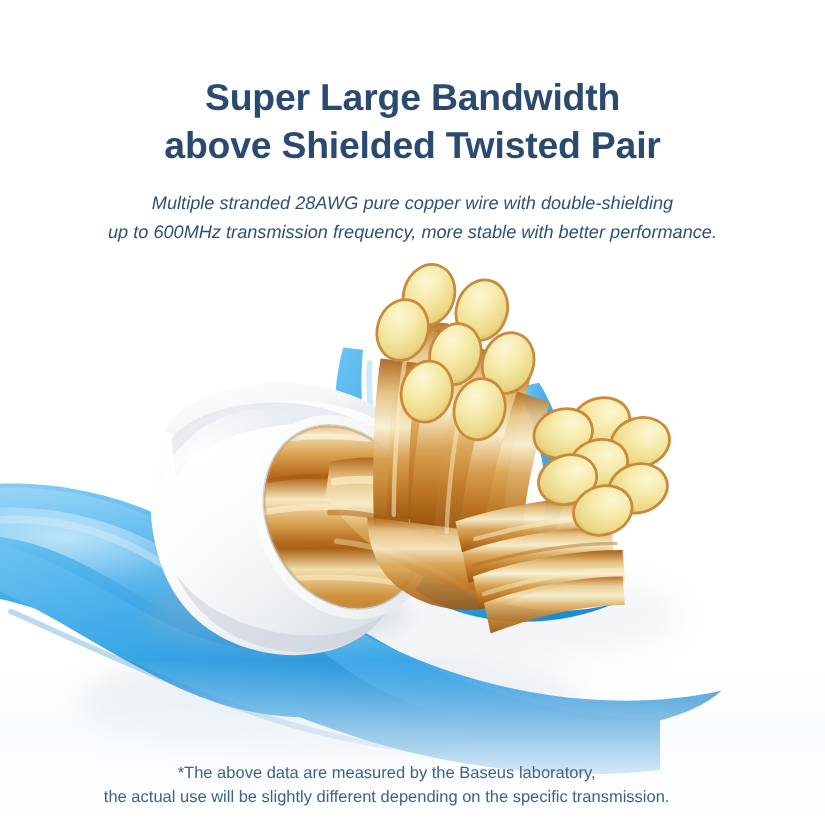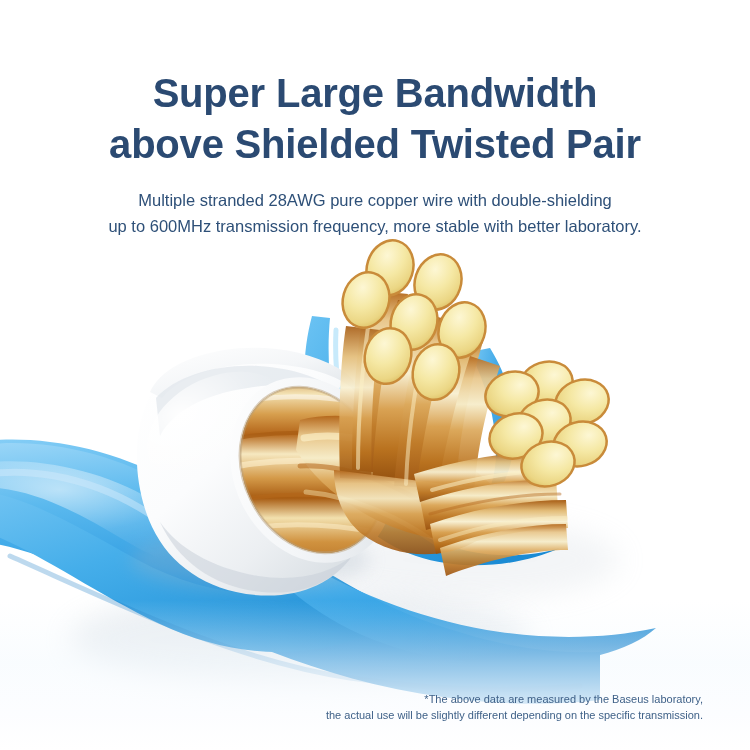--- a/index.html
+++ b/index.html
@@ -27,47 +27,47 @@
     top: 0;
     width: 750px;
     z-index: 40;
     text-align: center;
     pointer-events: none;
   }
 
   .headline {
     margin: 0;
     padding-top: 68px;
-    font-size: 40px;
+    font-size: 34px;
     font-weight: bold;
     line-height: 1.28;
     letter-spacing: -0.2px;
     color: #2b4a72;
   }
   .headline .line { display: block; }
 
   .subtitle {
     margin: 0;
     padding-top: 18px;
     font-size: 16.5px;
     font-weight: normal;
     line-height: 1.55;
     color: #2e5078;
   }
-  .subtitle .line { display: block; }
+  .subtitle .line { display: block; font-style: italic; }
 
   
   .footnote {
     position: absolute;
     left: 0;
     top: 692px;
     width: 703px;
     z-index: 40;
-    text-align: right;
-    font-size: 11px;
+    text-align: center;
+    font-size: 15px;
     line-height: 1.45;
     color: #3f6188;
     pointer-events: none;
   }
   .footnote .line { display: block; }
 
   
   .stage {
     position: absolute;
     left: 0;
@@ -381,21 +381,21 @@
 
   <div class="bottom-haze"></div>
 
   <div class="text-block">
     <h1 class="headline">
       <span class="line">Super Large Bandwidth</span>
       <span class="line">above Shielded Twisted Pair</span>
     </h1>
     <p class="subtitle">
       <span class="line">Multiple stranded 28AWG pure copper wire with double-shielding</span>
-      <span class="line">up to 600MHz transmission frequency, more stable with better laboratory.</span>
+      <span class="line">up to 600MHz transmission frequency, more stable with better performance.</span>
     </p>
   </div>
 
   <div class="footnote">
     <span class="line">*The above data are measured by the Baseus laboratory,</span>
     <span class="line">the actual use will be slightly different depending on the specific transmission.</span>
   </div>
 
 </div>
 

